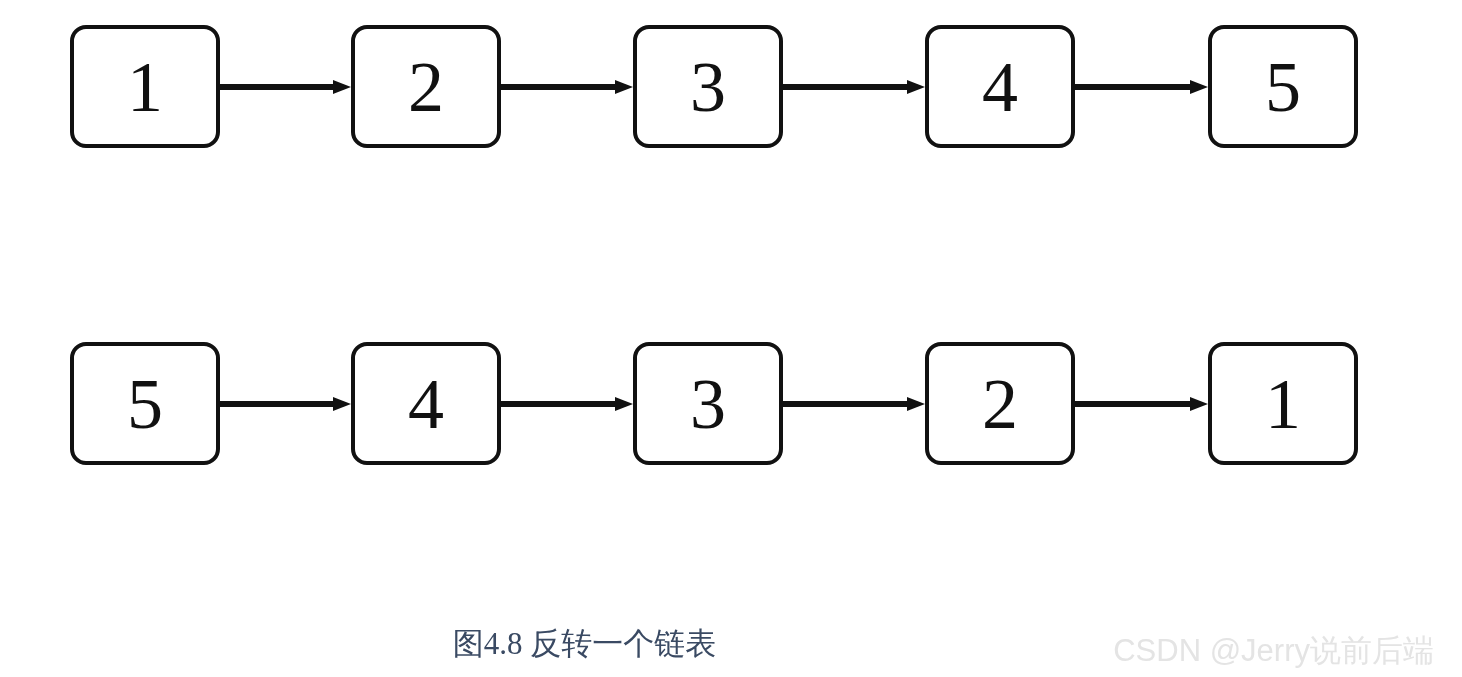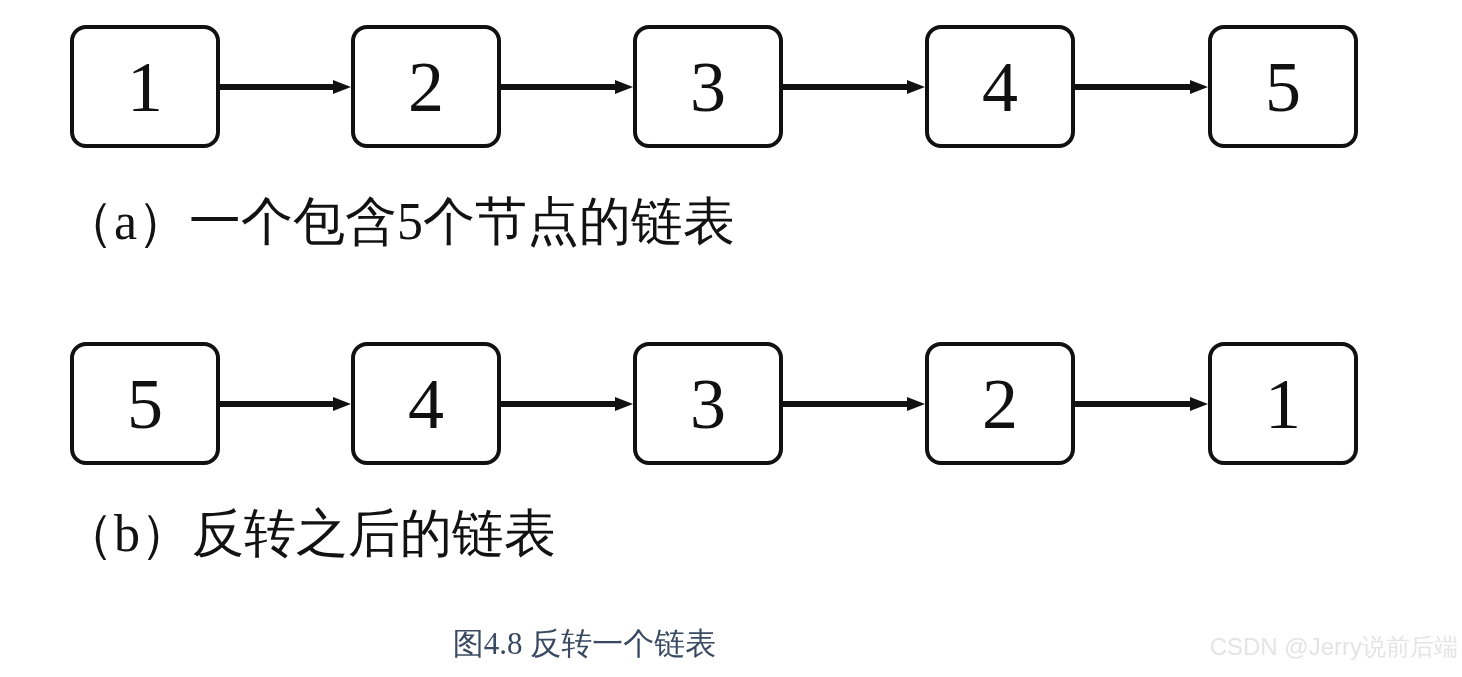--- a/index.html
+++ b/index.html
@@ -119,23 +119,23 @@
     font-family: "Liberation Serif", "DejaVu Serif", serif;
     font-size: 31px;
     line-height: 1;
     color: #3a4a63;
     white-space: nowrap;
   }
 
   #watermark {
     position: absolute;
     top: 635px;
-    right: 4px;
+    right: 28px;
     font-family: "Liberation Sans", "DejaVu Sans", sans-serif;
-    font-size: 24px;
+    font-size: 31px;
     line-height: 1;
     color: #e4e4e4;
     white-space: nowrap;
     user-select: none;
   }
 </style>
 </head>
 <body>
 
 <div id="canvas">
@@ -172,21 +172,20 @@
     <div class="arrow arr-3">
       <div class="shaft"></div>
       <div class="head"></div>
     </div>
 
     <div class="node pos-4">
       <span class="node-label">5</span>
     </div>
   </div>
 
-  <div class="sub-caption" id="caption-a">（a）一个包含5个节点的链表</div>
 
   <div class="row" id="row-b">
 
     <div class="node pos-0">
       <span class="node-label">5</span>
     </div>
     <div class="arrow arr-0">
       <div class="shaft"></div>
       <div class="head"></div>
     </div>
@@ -213,19 +212,18 @@
     <div class="arrow arr-3">
       <div class="shaft"></div>
       <div class="head"></div>
     </div>
 
     <div class="node pos-4">
       <span class="node-label">1</span>
     </div>
   </div>
 
-  <div class="sub-caption" id="caption-b">（b）反转之后的链表</div>
 
   <div id="figure-caption">图4.8 反转一个链表</div>
 
   <div id="watermark">CSDN @Jerry说前后端</div>
 
 </div>
 
 </body></html>

